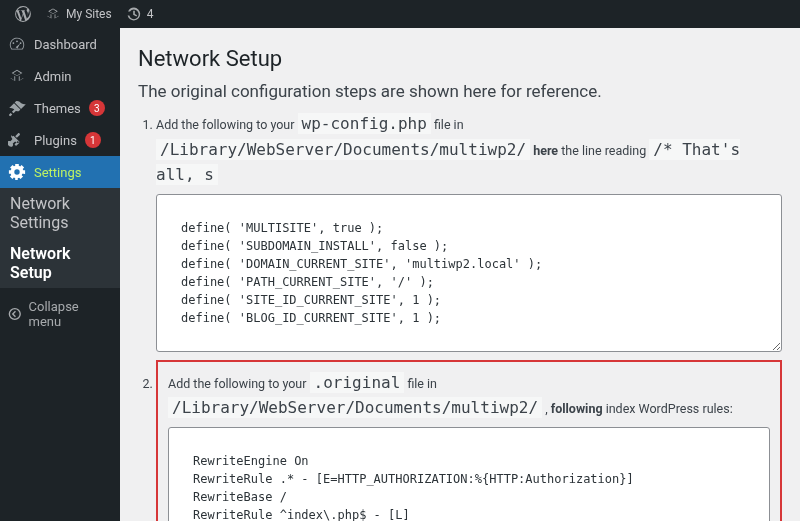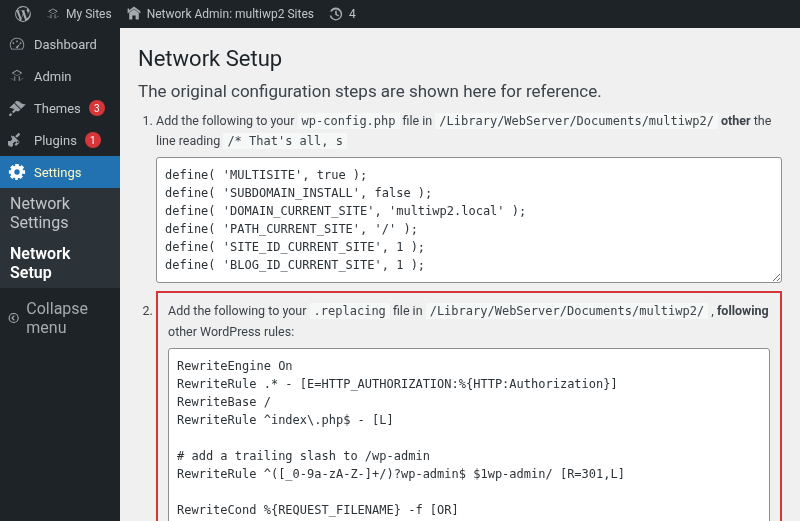--- a/index.html
+++ b/index.html
@@ -7,61 +7,55 @@
 
 
 .adminbar { background: #1d2327; color: #c3c4c7; height: 28px; display: flex; align-items: flex-end; padding: 0 8px; font-size: 12px; }
 .adminbar .ab-item { display: flex; align-items: center; gap: 5px; padding: 0 7px; cursor: pointer; height: 28px; }
 .adminbar svg { width: 16px; height: 16px; fill: #a7aaad; }
 
 
 .layout { display: flex; height: calc(521px - 28px); }
 .sidebar { width: 120px; background: #1d2327; color: #c3c4c7; font-size: 13px; display: flex; flex-direction: column; }
 .menu-item { display: flex; align-items: center; gap: 8px; padding: 7px 8px; cursor: pointer; position: relative; }
-.menu-item.current { background: #2271b1; color: #fef9c3; }
+.menu-item.current { background: #2271b1; color: #bef264; }
 .menu-item.current::after { content: ""; position: absolute; right: -8px; top: 50%; transform: translateY(-50%); border: 8px solid transparent; border-right-color: #f0f0f1; }
 .menu-item svg { width: 18px; height: 18px; fill: rgba(240,246,252,.6); flex-shrink: 0; }
 .menu-item.current svg { fill: #fff; }
 .badge { background: #d63638; color: #fff; border-radius: 9px; min-width: 16px; height: 16px; font-size: 10px; display: inline-flex; align-items: center; justify-content: center; padding: 0 4px; }
 .submenu { background: #2c3338; font-size: 16px; }
 .submenu a { display: block; padding: 6px 10px; color: #c3c4c7; text-decoration: none; cursor: pointer; }
 .submenu a.current { color: #fff; font-weight: 600; }
-.collapse { margin-top: 4px; display: flex; align-items: center; gap: 7px; padding: 7px 8px; color: #a7aaad; cursor: pointer; font-size: 16px; }
+.collapse { margin-top: 4px; display: flex; align-items: center; gap: 7px; padding: 7px 8px; color: #a7aaad; cursor: pointer; font-size: 13px; }
 .collapse svg { width: 14px; height: 14px; fill: #a7aaad; }
 
 
 .content { flex: 1; padding: 10px 18px 18px 18px; overflow: auto; }
 h1 { font-size: 22px; font-weight: 400; color: #1d2327; margin: 8px 0 10px; }
 .subhead { font-size: 17px; margin-bottom: 10px; }
 ol { margin-left: 18px; }
 ol > li { margin-bottom: 8px; font-size: 12.5px; line-height: 1.6; }
-code { background: #f6f7f7; font-family: Menlo, Consolas, monospace; font-size: 12px; padding: 1px 4px; }
-textarea { width: 100%; font-family: Menlo, Consolas, monospace; font-size: 12px; line-height: 1.5; padding: 8px; border: 1px solid #8c8f94; border-radius: 3px; background: #fff; resize: vertical; display: block; margin-top: 6px; color: #2c3338; }
+code { background: #f6f7f7; font-family: Menlo, Consolas, monospace; font-size: 16px; padding: 1px 4px; }
+textarea { width: 100%; font-family: Menlo, Consolas, monospace; font-size: 12px; line-height: 1.5; padding: 24px; border: 1px solid #8c8f94; border-radius: 3px; background: #fff; resize: vertical; display: block; margin-top: 6px; color: #2c3338; }
 .hlbox { border: 2px solid #d63638; padding: 8px 10px 12px; margin-top: 8px; }
 </style>
 </head>
 <body>
 
 <div class="adminbar">
   <div class="ab-item">
     <svg viewBox="0 0 20 20">
         <path d="M10 .15A9.85 9.85 0 1 0 19.85 10 9.85 9.85 0 0 0 10 .15Zm-8.6 9.85a8.57 8.57 0 0 1 .74-3.5l4.1 11.22A8.6 8.6 0 0 1 1.4 10Zm8.6 8.6a8.6 8.6 0 0 1-2.43-.35l2.58-7.5 2.64 7.24a.76.76 0 0 0 .06.11A8.57 8.57 0 0 1 10 18.6Zm1.18-12.63c.52 0 .99-.06.99-.06.46-.05.41-.74-.06-.71 0 0-1.4.11-2.3.11-.85 0-2.28-.11-2.28-.11-.47-.03-.52.68-.06.71 0 0 .44.06.9.06l1.35 3.69-1.89 5.66L4.69 5.97c.52 0 .99-.06.99-.06.46-.05.41-.74-.06-.71 0 0-1.4.11-2.3.11h-.55A8.6 8.6 0 0 1 15.9 3.73a1.5 1.5 0 0 0-1.35 1.5c0 .7.4 1.29.83 1.98.32.56.7 1.28.7 2.32 0 .72-.28 1.56-.64 2.72l-.84 2.8-3.04-9.08Zm6.28-1.57a8.6 8.6 0 0 1-3.23 11.56l2.63-7.6a8.12 8.12 0 0 0 .65-3.07 6.58 6.58 0 0 0-.05-.89Z"></path>
       </svg>
   </div>
   <div class="ab-item">
     <svg viewBox="0 0 20 20">
         <path d="M14.27 6.87 10 4.14 5.73 6.87 10 9.38l4.27-2.51ZM3 7.67l4 2.35v4.65L3 12.32V7.67Zm10 7v-4.65l4-2.35v4.65l-4 2.35ZM10 3l6 3.63L10 10 4 6.63 10 3Zm-7 9.69 5 2.94v-5l-5-2.94v5Zm9 2.94 5-2.94v-5l-5 2.94v5Z"></path>
       </svg>
     <span>My Sites</span>
-  </div>
-  <div class="ab-item">
-    <svg viewBox="0 0 20 20">
-        <path d="M16 8.5 10 4 4 8.5V17h4v-5h4v5h4V8.5Zm2 .99-8-6-8 6V3h2v2.17l6-4.5 8 6V9.5Z"></path>
-      </svg>
-    <span>Network Admin: multiwp2 Sites</span>
   </div>
   <div class="ab-item">
     <svg viewBox="0 0 20 20">
         <path d="M10 2a8 8 0 0 0-7.4 5H5a6 6 0 1 1-.9 5H2a8 8 0 1 0 8-10Zm-1 4v5l4 2 .8-1.4L11 10V6Z"></path>
       </svg>
     <span>4</span>
   </div>
 </div>
 
 <div class="layout">
@@ -109,30 +103,30 @@
         </svg>
       <span>Collapse menu</span>
     </div>
   </div>
 
   <div class="content">
     <h1>Network Setup</h1>
     <p class="subhead">The original configuration steps are shown here for reference.</p>
     <ol>
       <li>
-        <span>Add the following to your </span><code>wp-config.php</code><span> file in </span><code>/Library/WebServer/Documents/multiwp2/</code> <strong>other</strong><span> the line reading </span><code>/* That's all, s</code>
+        <span>Add the following to your </span><code>wp-config.php</code><span> file in </span><code>/Library/WebServer/Documents/multiwp2/</code> <strong>here</strong><span> the line reading </span><code>/* That's all, s</code>
         <textarea rows="6" readonly="" style="">define( 'MULTISITE', true );
 define( 'SUBDOMAIN_INSTALL', false );
 define( 'DOMAIN_CURRENT_SITE', 'multiwp2.local' );
 define( 'PATH_CURRENT_SITE', '/' );
 define( 'SITE_ID_CURRENT_SITE', 1 );
 define( 'BLOG_ID_CURRENT_SITE', 1 );</textarea>
       </li>
       <li class="hlbox">
-        <span>Add the following to your </span><code>.replacing</code><span> file in </span><code>/Library/WebServer/Documents/multiwp2/</code><span> , </span><strong>following</strong><span> other WordPress rules:</span>
+        <span>Add the following to your </span><code>.original</code><span> file in </span><code>/Library/WebServer/Documents/multiwp2/</code><span> , </span><strong>following</strong><span> index WordPress rules:</span>
         <textarea rows="14" readonly="" style="">RewriteEngine On
 RewriteRule .* - [E=HTTP_AUTHORIZATION:%{HTTP:Authorization}]
 RewriteBase /
 RewriteRule ^index\.php$ - [L]
 
 # add a trailing slash to /wp-admin
 RewriteRule ^([_0-9a-zA-Z-]+/)?wp-admin$ $1wp-admin/ [R=301,L]
 
 RewriteCond %{REQUEST_FILENAME} -f [OR]
 RewriteCond %{REQUEST_FILENAME} -d

